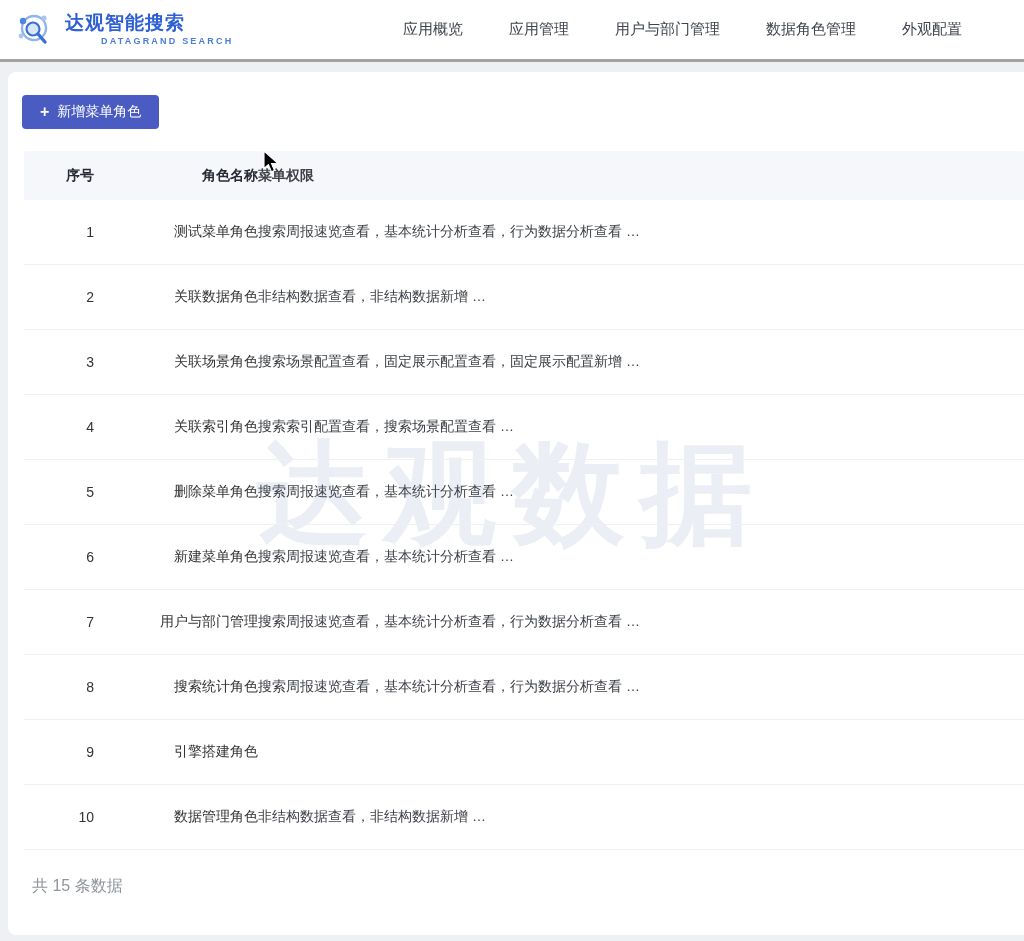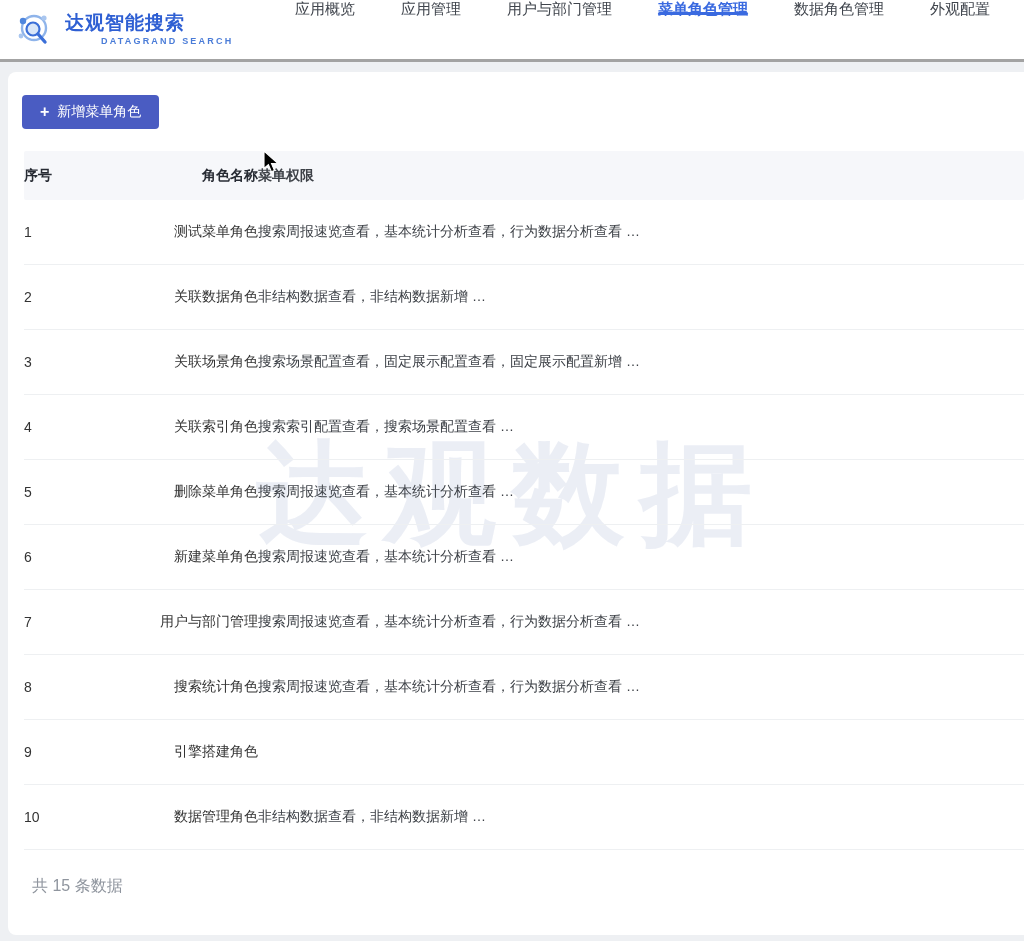--- a/index.html
+++ b/index.html
@@ -20,22 +20,22 @@
   }
   .brand { display:flex; align-items:center; gap:9px; cursor:pointer; }
   .brand-text { display:flex; flex-direction:column; line-height:1.15; }
   .brand-title {
     font-size:19px; font-weight:700; color:#2e5fd3; letter-spacing:1px;
   }
   .brand-sub {
     font-size:9px; font-weight:700; color:#4a7cd8; letter-spacing:2.2px; margin-top:2px;padding-left:36px;
   }
   .tabs {
-    display:flex; gap:46px; margin-left:auto; padding-right:34px;
-    height:100%; align-items:flex-start;
+    display:flex; gap:46px; margin-left:auto; padding-right:62px;
+    height:100%; align-items:center;
   }
   .tab {
     position:relative; display:flex; align-items:center;
     font-size:15px; color:#3f444c; cursor:pointer; white-space:nowrap;
   }
   .tab.active { color:#3a6ae0; font-weight:600; }
   .tab.active::after {
     content:""; position:absolute; left:0; right:0; bottom:4px;
     height:3px; background:#3a6ae0; border-radius:2px;
   }
@@ -81,21 +81,21 @@
     background:#f6f7fa; border-radius:2px;
     font-size:14px; font-weight:700; color:#272b33;
   }
   .trow {
     display:grid; grid-template-columns:111px 123px 1fr;
     align-items:center; height:65px;
     border-bottom:1px solid #eef0f2;
     font-size:14px; color:#333;
     background:transparent; cursor:default;
   }
-  .cell-index { text-align:left; padding-right:41px; }
+  .cell-index { text-align:right; padding-right:41px; }
   .cell-name  { text-align:right; }
   .cell-perms { text-align:left; color:#3d4147; white-space:nowrap; overflow:hidden; }
   .tfoot {
     padding:26px 0 0 8px;
     font-size:16px; color:#8f959e;
   }
 
   
   .cursor { position:absolute; left:263px; top:150px; z-index:20; pointer-events:none; }
 </style>
@@ -117,21 +117,20 @@
     <span class="brand-text">
       <span class="brand-title">达观智能搜索</span>
       <span class="brand-sub">DATAGRAND SEARCH</span>
     </span>
   </div>
 
   <div class="tabs">
     <div class="tab">应用概览</div>
     <div class="tab">应用管理</div>
     <div class="tab">用户与部门管理</div>
-    <div class="tab active">菜单角色管理</div>
     <div class="tab">数据角色管理</div>
     <div class="tab">外观配置</div>
   </div>
 </div>
 
 <div class="card">
 
   <div class="watermark">
     <div class="wm-cn">达观数据</div>
   </div>

